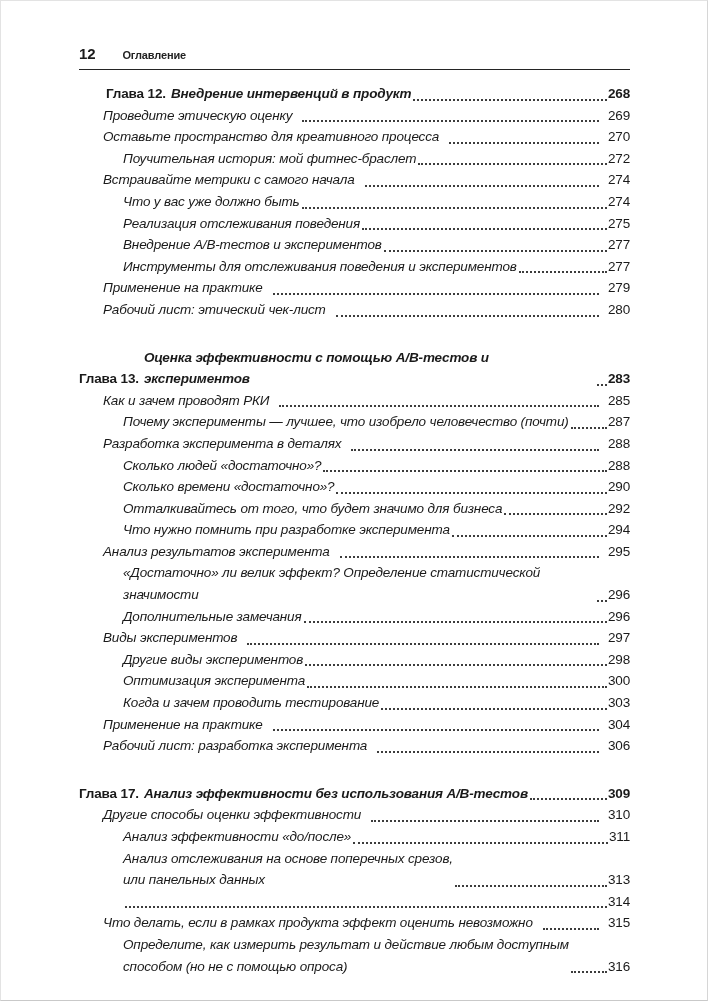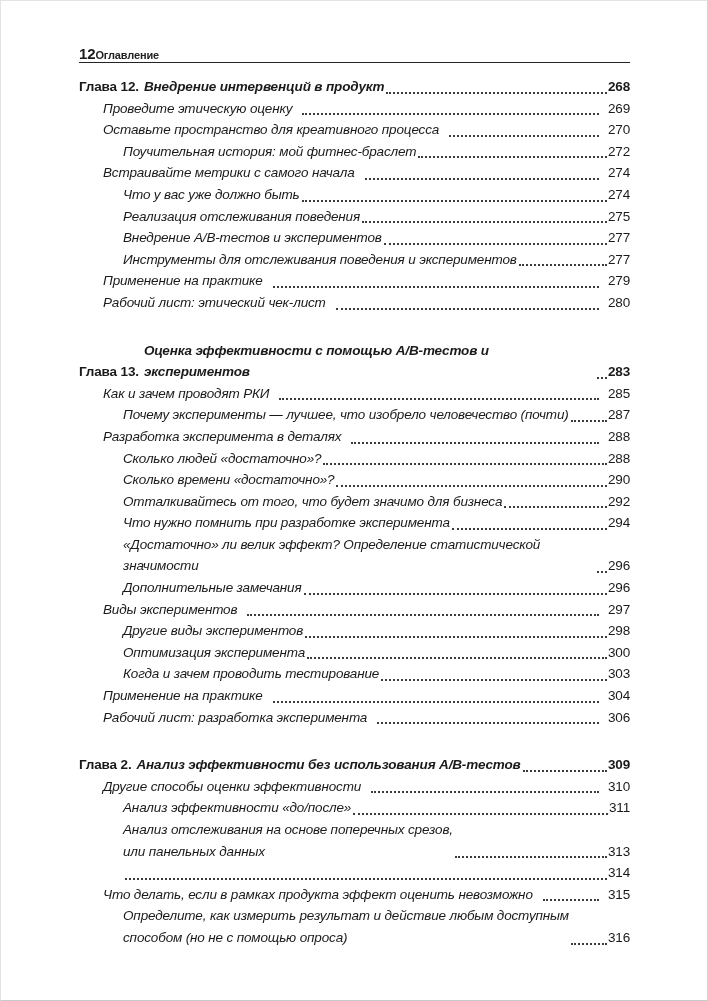--- a/index.html
+++ b/index.html
@@ -13,34 +13,36 @@
     border-right-color: #d6d6d6;
     padding: 44px 77px 0 78px;
     font-family: "Liberation Sans", "DejaVu Sans", sans-serif;
     color: #1a1a1a;
     letter-spacing: -0.15px;
     overflow: hidden;
   }
   .hdr {
     display: flex;
     align-items: baseline;
+    gap: 27px;
     border-bottom: 1.5px solid #242424;
+    padding-bottom: 7px;
     margin-bottom: 13px;
   }
   .hdr .pn { font-size: 15px; font-weight: bold; }
   .hdr .ht { font-size: 11px; font-weight: 600; color: #222; }
   .toc { font-size: 13.5px; }
   .row {
     display: flex;
     align-items: flex-end;
     line-height: 21.6px;
   }
   .row.chapter { font-weight: bold; }
   .row.gap { margin-top: 26px; }
-  .row.first { margin-top: 9px; }
+  .row.first { margin-top: 9px; margin-left: 27px; }
   .lvl1 { margin-left: 24px; gap: 8px; }
   .lvl2 { margin-left: 44px; }
   .chapter-label { white-space: nowrap; margin-right: 5px; }
   .title { white-space: pre-line; font-style: italic; }
   .leader {
     flex: 1 1 auto;
     min-width: 10px;
     border-bottom: 2px dotted #3c3c3c;
     margin: 0 1px 4px 2px;
   }
@@ -145,20 +147,25 @@
       <div class="row lvl2">
         <span class="title">Отталкивайтесь от того, что будет значимо для бизнеса</span>
         <span class="leader"></span>
         <span class="pnum">292</span>
       </div>
       <div class="row lvl2">
         <span class="title">Что нужно помнить при разработке эксперимента</span>
         <span class="leader"></span>
         <span class="pnum">294</span>
       </div>
+      <div class="row lvl1">
+        <span class="title">Анализ результатов эксперимента</span>
+        <span class="leader"></span>
+        <span class="pnum">295</span>
+      </div>
       <div class="row lvl2">
         <span class="title">«Достаточно» ли велик эффект? Определение статистической значимости</span>
         <span class="leader"></span>
         <span class="pnum">296</span>
       </div>
       <div class="row lvl2">
         <span class="title">Дополнительные замечания</span>
         <span class="leader"></span>
         <span class="pnum">296</span>
       </div>
@@ -186,21 +193,21 @@
         <span class="title">Применение на практике</span>
         <span class="leader"></span>
         <span class="pnum">304</span>
       </div>
       <div class="row lvl1">
         <span class="title">Рабочий лист: разработка эксперимента</span>
         <span class="leader"></span>
         <span class="pnum">306</span>
       </div>
       <div class="row chapter gap">
-        <span class="chapter-label">Глава 2.</span>
+        <span class="chapter-label">Глава 17.</span>
         <span class="title">Анализ эффективности без использования A/B-тестов</span>
         <span class="leader"></span>
         <span class="pnum chapter">309</span>
       </div>
       <div class="row lvl1">
         <span class="title">Другие способы оценки эффективности</span>
         <span class="leader"></span>
         <span class="pnum">310</span>
       </div>
       <div class="row lvl2">

